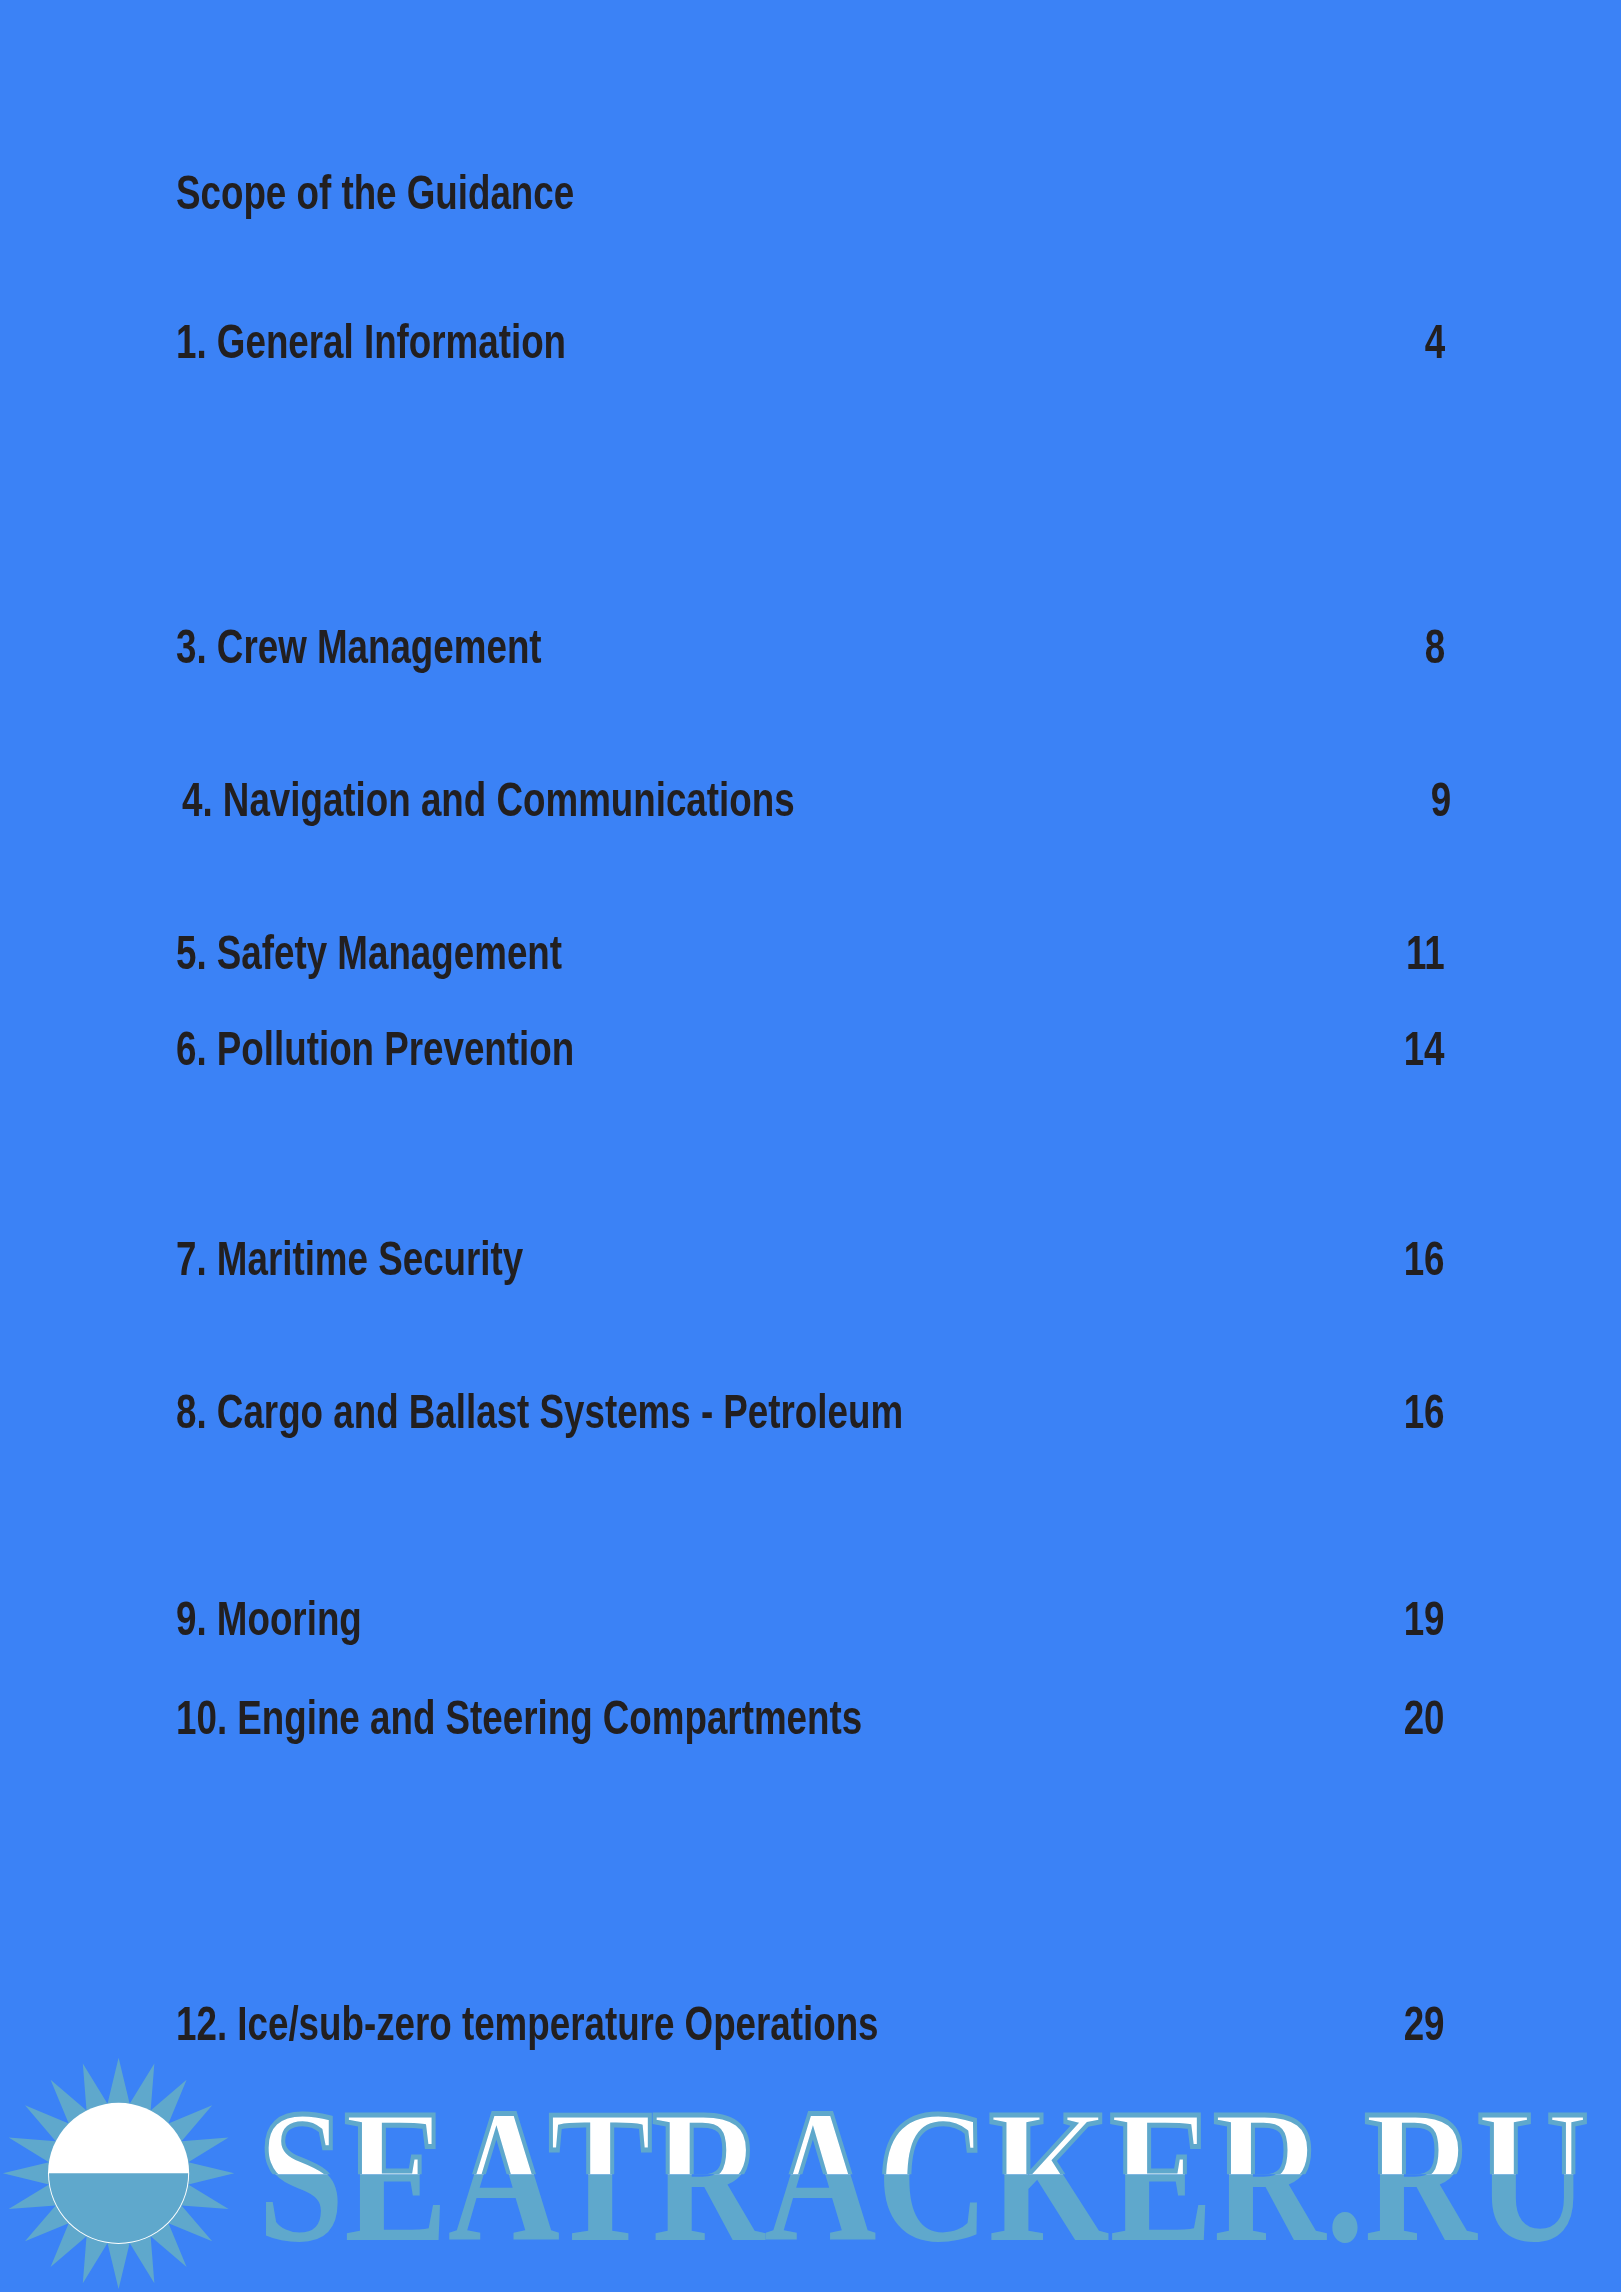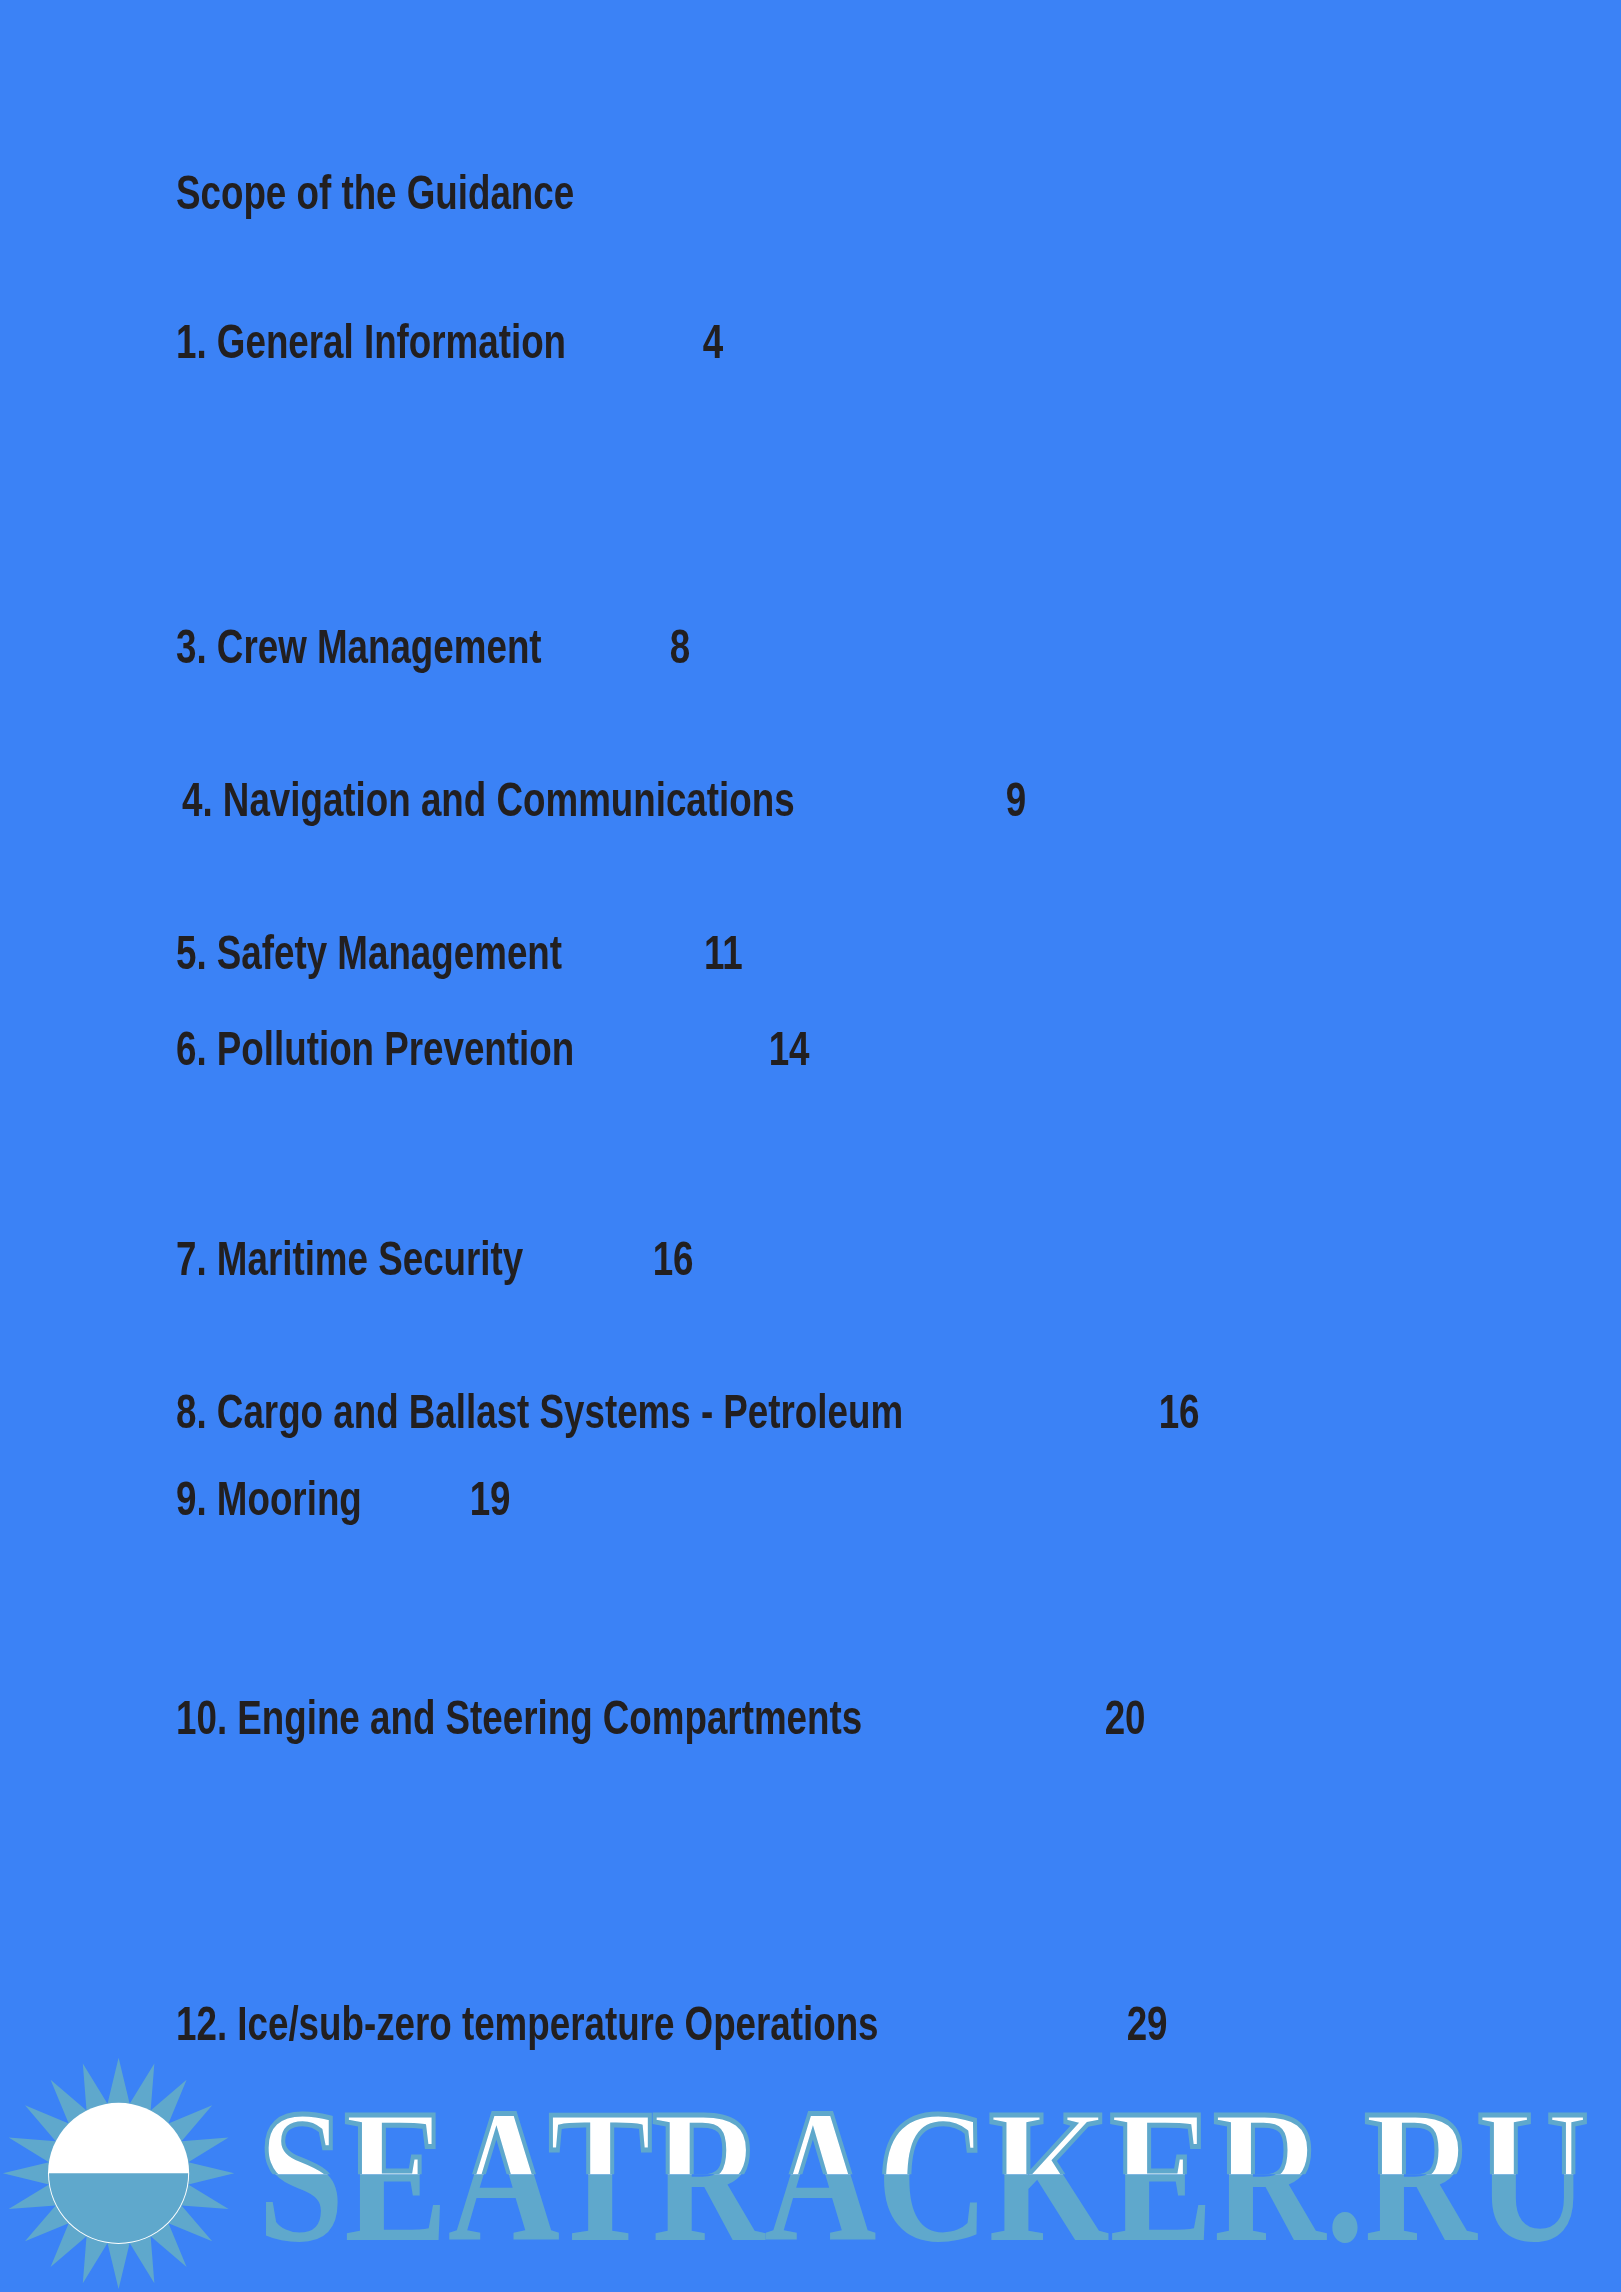--- a/index.html
+++ b/index.html
@@ -31,20 +31,21 @@
     white-space: nowrap;
     transform: scaleX(0.75);
     transform-origin: left top;
   }
   .toc-row {
     position: absolute;
     left: 176px;
     width: 1269px;
     height: 53px;
     display: flex;
+    justify-content: space-between;
     align-items: center;
   }
   .toc-title {
     font-size: 49px;
     font-weight: 700;
     line-height: 53px;
     color: #221f20;
     white-space: nowrap;
     transform: scaleX(0.75);
     transform-origin: left center;
@@ -59,21 +60,21 @@
     transform-origin: right center;
   }
   .row-1  { top: 315px; }
   .row-2  { top: 468px; }
   .row-3  { top: 620px; }
   .row-4  { top: 773px; margin-left: 6px; }
   .row-5  { top: 926px; }
   .row-6  { top: 1022px; gap: 48px; }
   .row-7  { top: 1232px; }
   .row-8  { top: 1385px; }
-  .row-9  { top: 1472px; gap: 32px; }
+  .row-9  { top: 1592px; gap: 32px; }
   .row-10 { top: 1691px; }
   .row-11 { top: 1844px; }
   .row-12 { top: 1997px; }
   .watermark {
     position: absolute;
     left: 0;
     top: 2039px;
     width: 1621px;
     height: 254px;
   }

